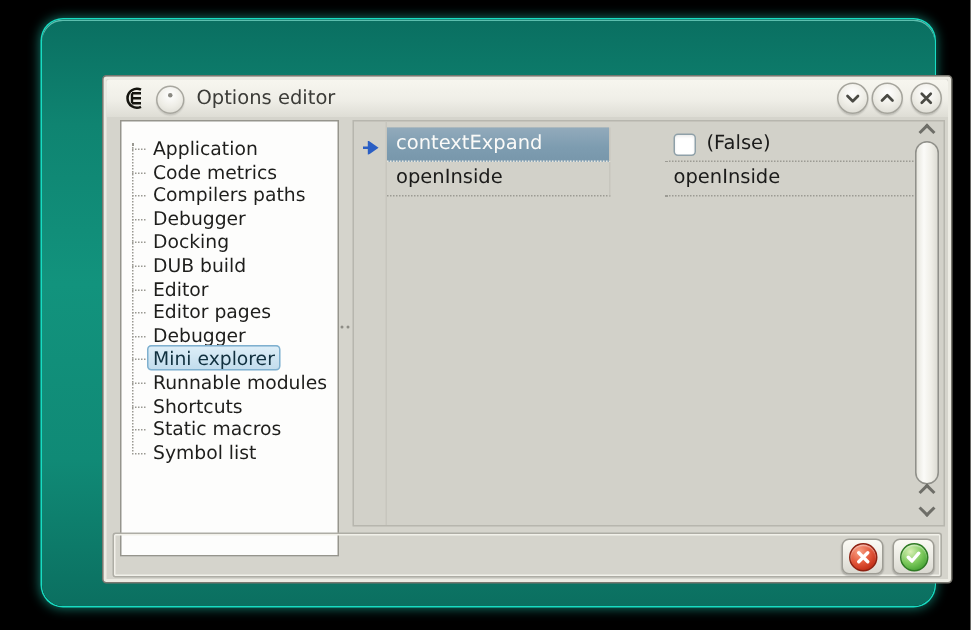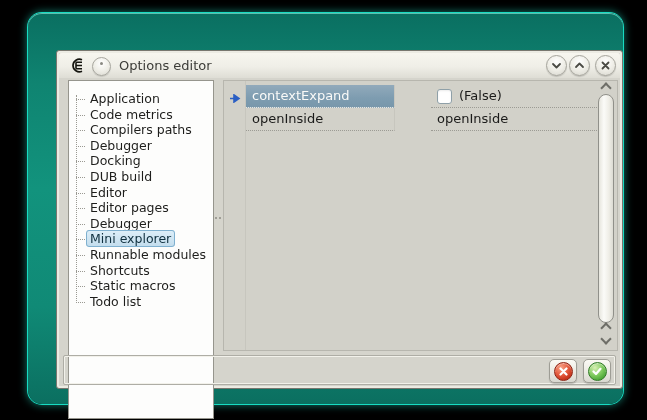--- a/index.html
+++ b/index.html
@@ -12,21 +12,21 @@
 
   
   .frame{
     position:absolute;left:28px;top:13px;width:595px;height:391px;
     border-radius:14px;
     background:linear-gradient(180deg,#0a6f61 0%,#0f8471 18%,#12937d 45%,#108a76 75%,#0b6f60 100%);
     box-shadow:0 0 0 1px #17dcc2,0 0 8px 1px rgba(35,225,200,.55),inset 0 1px 0 rgba(160,255,238,.55);
   }
   
   .dialog{
-    position:absolute;left:28px;top:37px;width:565px;height:337px;
+    position:absolute;left:40px;top:37px;width:565px;height:337px;
     background:#d5d4cc;border:1px solid #78776f;border-radius:3px;
     box-shadow:inset 0 0 0 2px #ecebe3;
   }
   
   .titlebar{
     position:absolute;left:2px;top:2px;right:2px;height:25px;border-radius:2px 2px 0 0;
     background:linear-gradient(180deg,#f7f6ef 0%,#efeee7 55%,#deddd5 100%);
   }
   .appicon{position:absolute;left:10px;top:4px;width:17px;height:17px;}
   .menu-circle{
@@ -43,21 +43,21 @@
     position:absolute;top:2px;width:21px;height:21px;border-radius:50%;
     background:radial-gradient(circle at 50% 32%,#ffffff 0%,#efeee7 50%,#d6d5cd 100%);
     border:1px solid #a5a49c;box-shadow:0 1px 1px rgba(0,0,0,.15);
     display:flex;align-items:center;justify-content:center;box-sizing:border-box;
   }
   .wbtn svg{display:block;}
   .wbtn-min{left:487px;} .wbtn-max{left:510px;} .wbtn-close{left:536px;}
 
   
   .tree{
-    position:absolute;left:11px;top:29px;width:146px;height:339px;
+    position:absolute;left:11px;top:29px;width:146px;height:291px;
     background:#fdfdfc;border:1px solid #96958d;box-sizing:border-box;overflow:hidden;text-decoration:underline;
   }
   .tree-inner{position:absolute;left:0;top:10px;right:0;}
   .tree-inner::before{
     content:"";position:absolute;left:7px;top:4px;bottom:8px;width:0;
     border-left:1px dotted #9a9992;
   }
   .titem{
     position:relative;height:15.6px;line-height:15.6px;padding-left:17px;
     font-size:12.5px;color:#1e1e1c;white-space:nowrap;cursor:default;
@@ -178,21 +178,21 @@
           <div class="titem"><span class="tlabel">Debugger</span></div>
           <div class="titem"><span class="tlabel">Docking</span></div>
           <div class="titem"><span class="tlabel">DUB build</span></div>
           <div class="titem"><span class="tlabel">Editor</span></div>
           <div class="titem"><span class="tlabel">Editor pages</span></div>
           <div class="titem"><span class="tlabel">Debugger</span></div>
           <div class="titem sel"><span class="tlabel">Mini explorer</span></div>
           <div class="titem"><span class="tlabel">Runnable modules</span></div>
           <div class="titem"><span class="tlabel">Shortcuts</span></div>
           <div class="titem"><span class="tlabel">Static macros</span></div>
-          <div class="titem"><span class="tlabel">Todo list</span></div>
+          <div class="titem"><span class="tlabel">Symbol list</span></div>
         </div>
       </div>
 
       <div class="splitter">
           <i></i>
           <i></i>
         </div>
 
       <div class="grid">
         <div class="marker-col">

